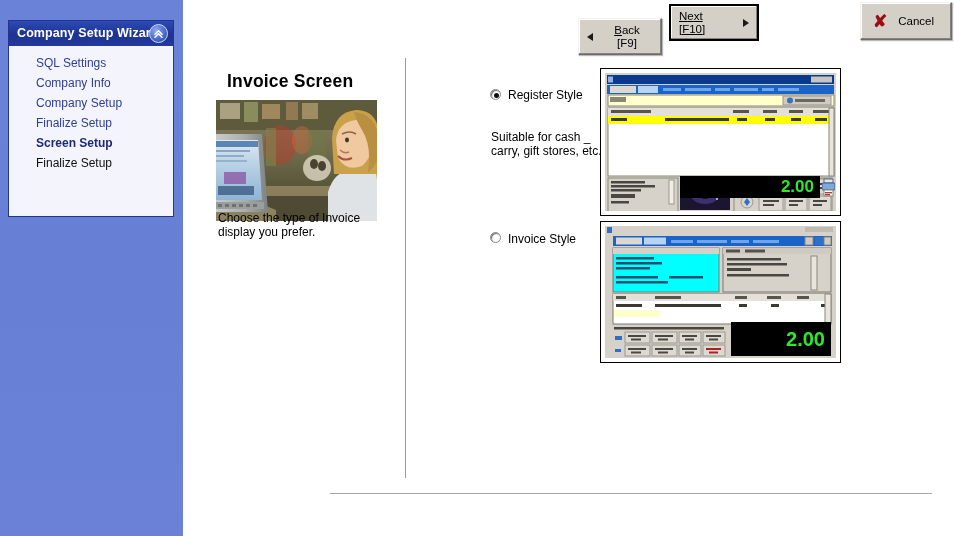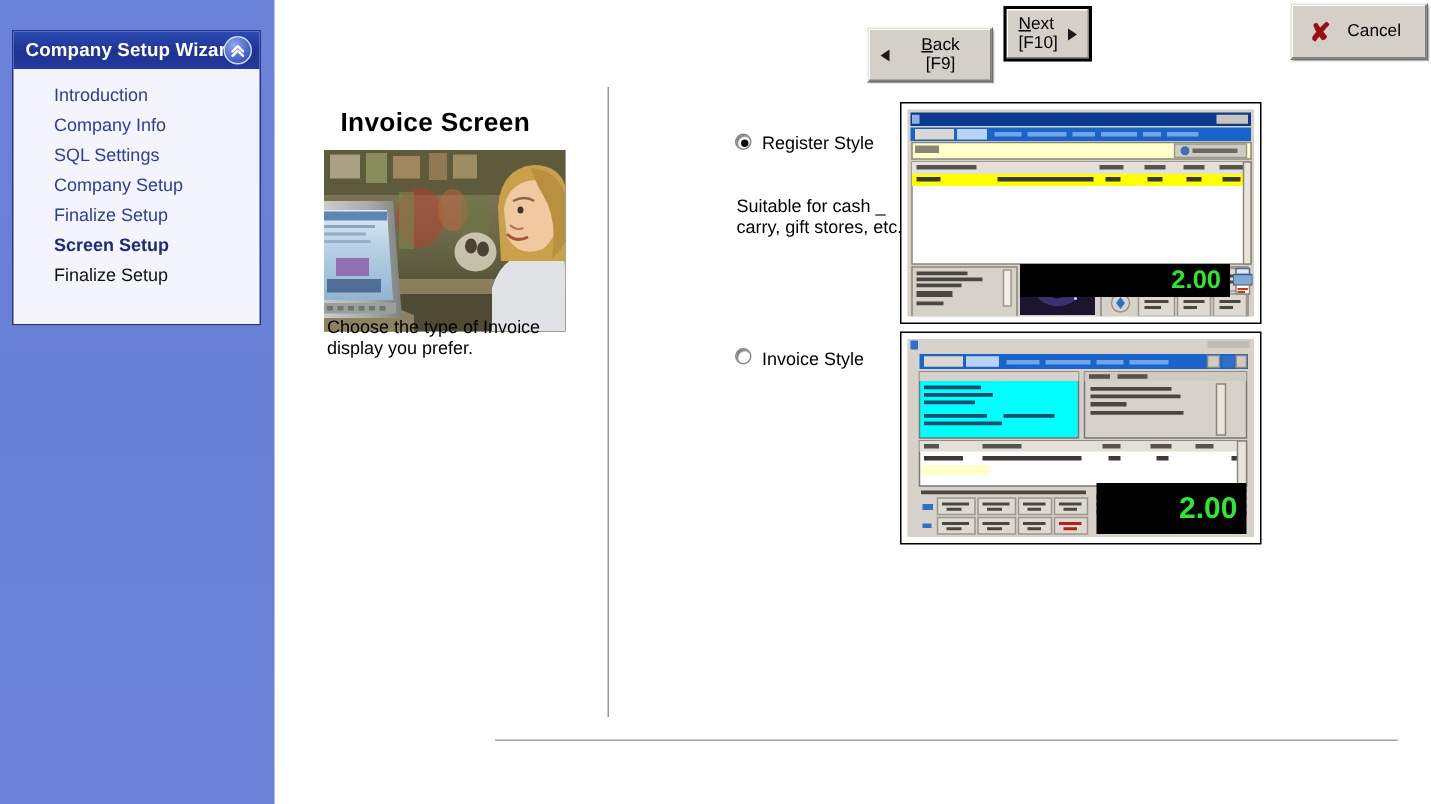--- a/index.html
+++ b/index.html
@@ -61,21 +61,21 @@
     position:absolute;
     background:#d4d0c8;
     border:1px solid #6d6d6d;
     border-top-color:#f4f2ee; border-left-color:#f4f2ee;
     box-shadow: inset -1px -1px 0 #84827c, inset 1px 1px 0 #ffffff, 1px 1px 1px rgba(0,0,0,.28);
     font-size:11.5px; color:#000;
     cursor:pointer;
     display:flex; align-items:center;
   }
   #btn-back  { left:578px; top:18px; width:84px;  height:37px; }
-  #btn-next  { left:669px; top:4px; width:59px;  height:37px; border:2px solid #000; box-shadow: inset -1px -1px 0 #84827c, inset 1px 1px 0 #ffffff; }
+  #btn-next  { left:669px; top:4px; width:90px;  height:37px; border:2px solid #000; box-shadow: inset -1px -1px 0 #84827c, inset 1px 1px 0 #ffffff; text-decoration: underline; }
   #btn-cancel{ left:860px; top:2px; width:92px;  height:38px; }
 
   .btn .lbl { flex:1; text-align:center; line-height:13px; }
   .btn .lbl u { text-decoration:underline; }
   .tri { width:0;height:0;border-style:solid; }
   .tri-left  { border-width:4px 6px 4px 0; border-color:transparent #1a1a1a transparent transparent; margin-left:8px; }
   .tri-right { border-width:4px 0 4px 6px; border-color:transparent transparent transparent #1a1a1a; margin-right:8px; }
   #cancel-x { margin-left:12px; margin-right:4px; color:#9c0c14; font-size:17px; font-weight:bold; line-height:1; font-family:"Liberation Sans",sans-serif; }
   #btn-cancel .lbl { text-align:center; padding-right:10px; }
 
@@ -144,23 +144,22 @@
         <span>Company Setup Wizard</span>
         <span id="collapse-btn">
           <svg width="13" height="13" viewBox="0 0 13 13" aria-hidden="true">
             <path d="M3 7.2 L6.5 3.8 L10 7.2" fill="none" stroke="#ffffff" stroke-width="1.6" stroke-linecap="round" stroke-linejoin="round"></path>
             <path d="M3 10.2 L6.5 6.8 L10 10.2" fill="none" stroke="#ffffff" stroke-width="1.6" stroke-linecap="round" stroke-linejoin="round"></path>
           </svg>
         </span>
       </div>
 
       <div id="wiz-links">
-        <a class="wiz-link">Introduction</a>
+        <a class="wiz-link">SQL Settings</a>
         <a class="wiz-link">Company Info</a>
-        <a class="wiz-link">SQL Settings</a>
         <a class="wiz-link">Company Setup</a>
         <a class="wiz-link">Finalize Setup</a>
         <a class="wiz-link active">Screen Setup</a>
         <a class="wiz-link plain">Finalize Setup</a>
       </div>
 
     </div>
   </div>
 
   <div class="btn" id="btn-back">

